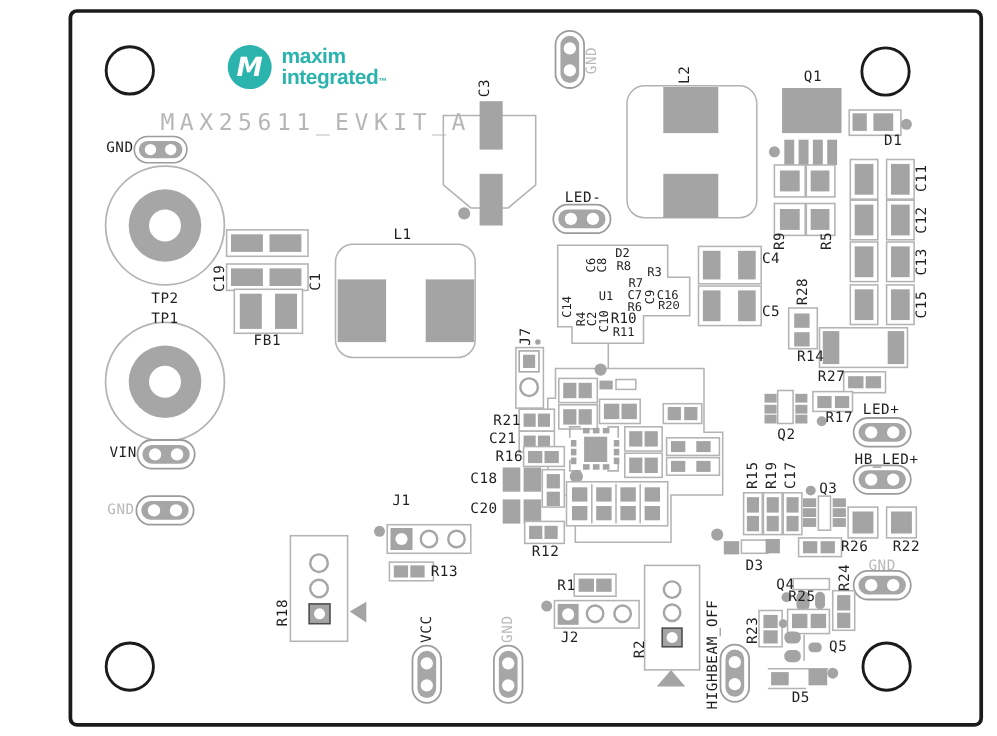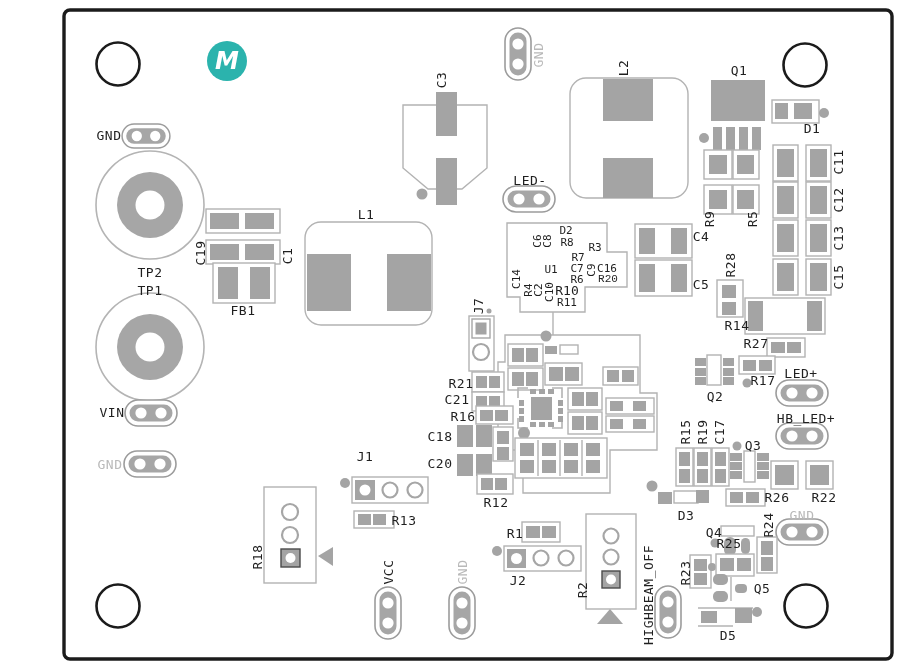--- a/index.html
+++ b/index.html
@@ -390,22 +390,27 @@
       <rect class="p" x="457" y="454" width="16" height="22"></rect>
         <rect class="p" x="476" y="454" width="16" height="22"></rect>
       <rect class="o" x="477" y="474" width="36" height="20"></rect>
         <rect class="p" x="481" y="478" width="12" height="12"></rect>
         <rect class="p" x="495" y="478" width="12" height="12"></rect>
     </g>
   </svg>
 
   <div class="logo">
     <div class="logo-mark" style="background: rgb(43, 179, 173);">M</div>
+    <div class="logo-text" style="color: rgb(43, 179, 173);">
+      <div>maxim</div>
+      <div><span>integrated</span><span class="logo-tm">™</span></div>
+    </div>
   </div>
 
+  <div class="board-title">MAX25611_EVKIT_A</div>
 
   <div class="silk" id="silk-layer">
       <span class="lbl" style="left: 109px; top: 135px;">GND</span>
       <span class="lbl v" style="left: 441px; top: 80px;">C3</span>
       <span class="lbl v muted" style="left: 538px; top: 55px;">GND</span>
       <span class="lbl v" style="left: 623px; top: 68px;">L2</span>
       <span class="lbl" style="left: 739px; top: 70px;">Q1</span>
       <span class="lbl" style="left: 796px; top: 128px; padding-left: 32px;">D1</span>
       <span class="lbl" style="left: 530px; top: 180px;">LED-</span>
       <span class="lbl" style="left: 150px; top: 272px;">TP2</span>

